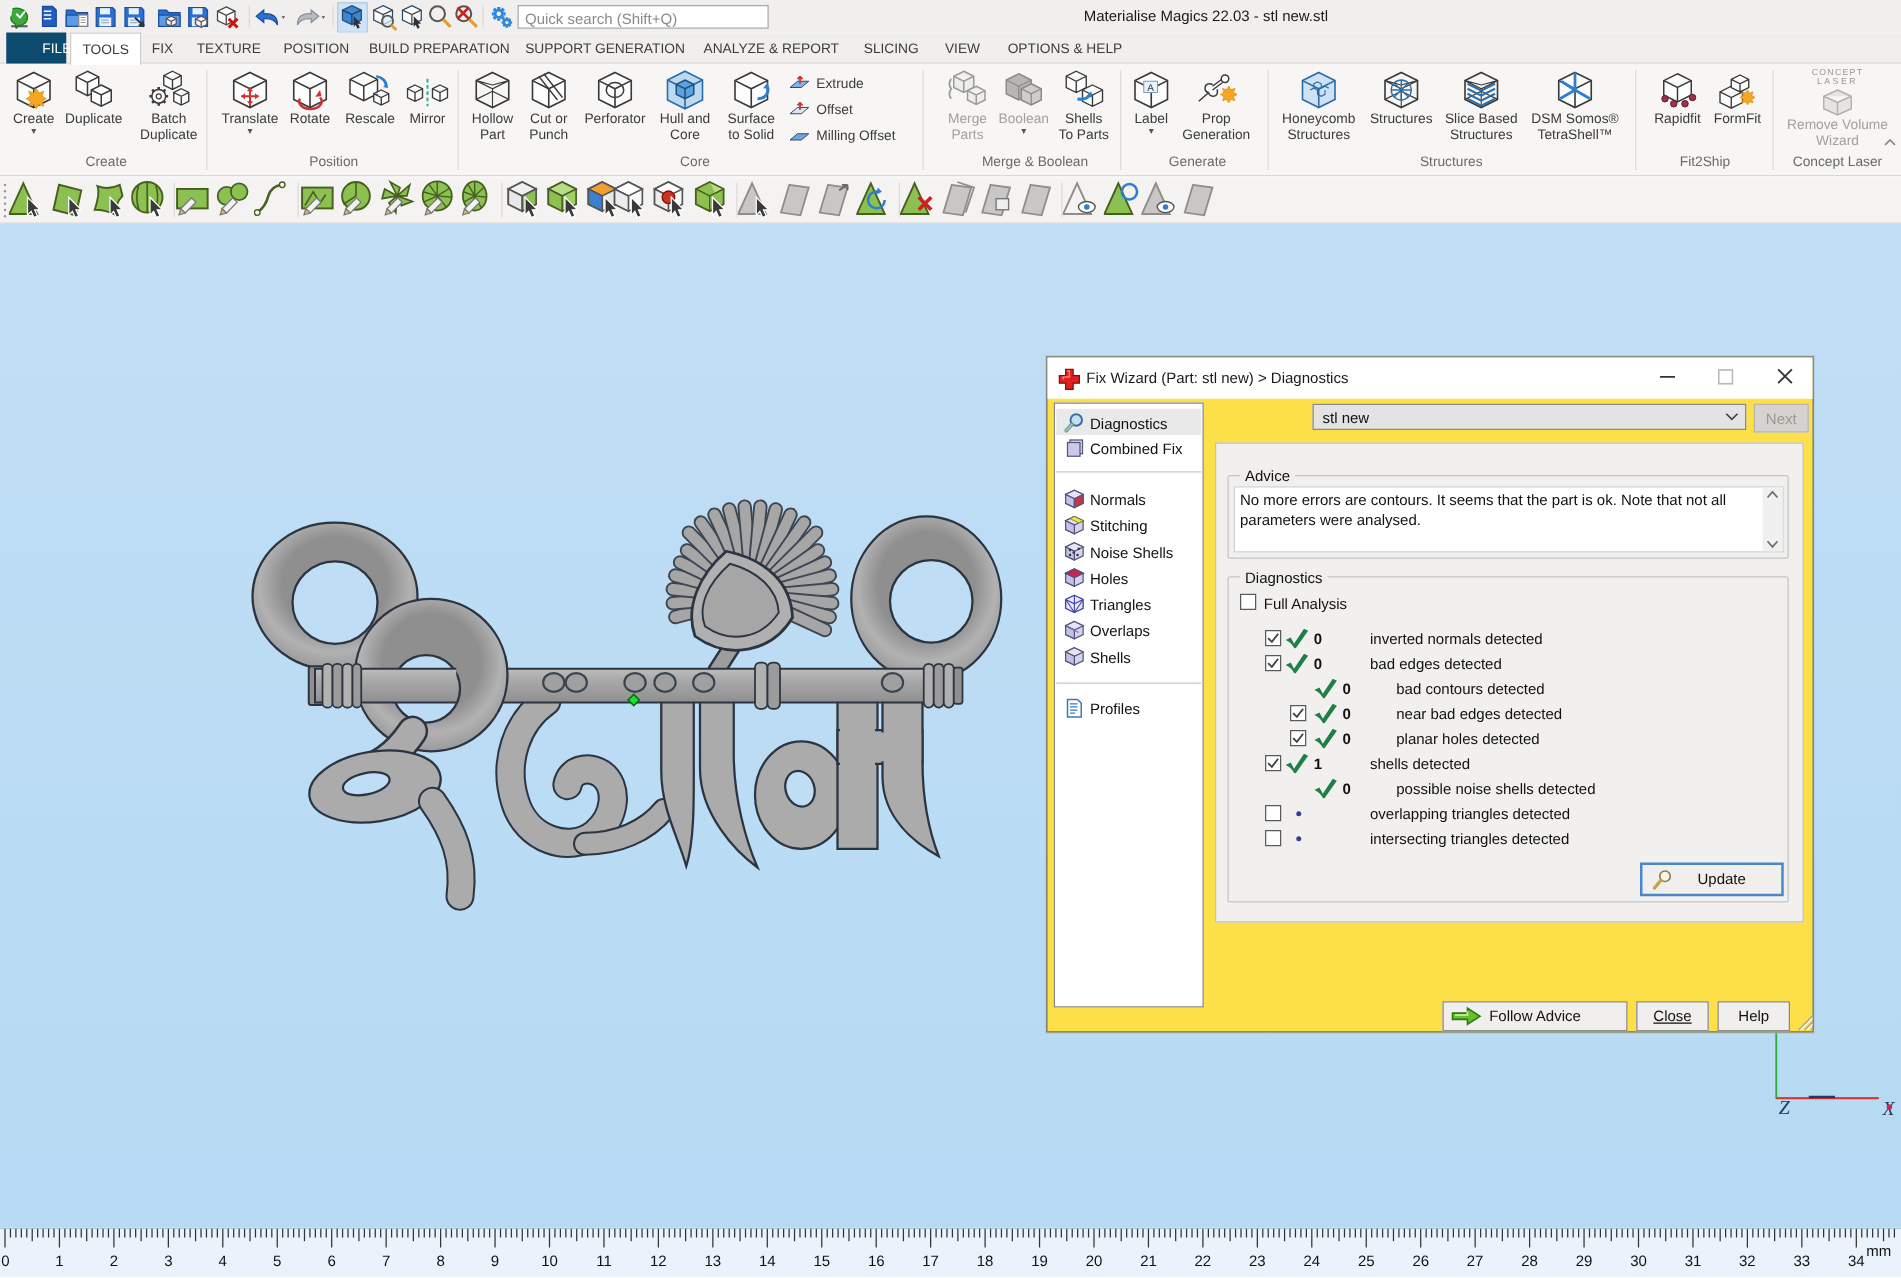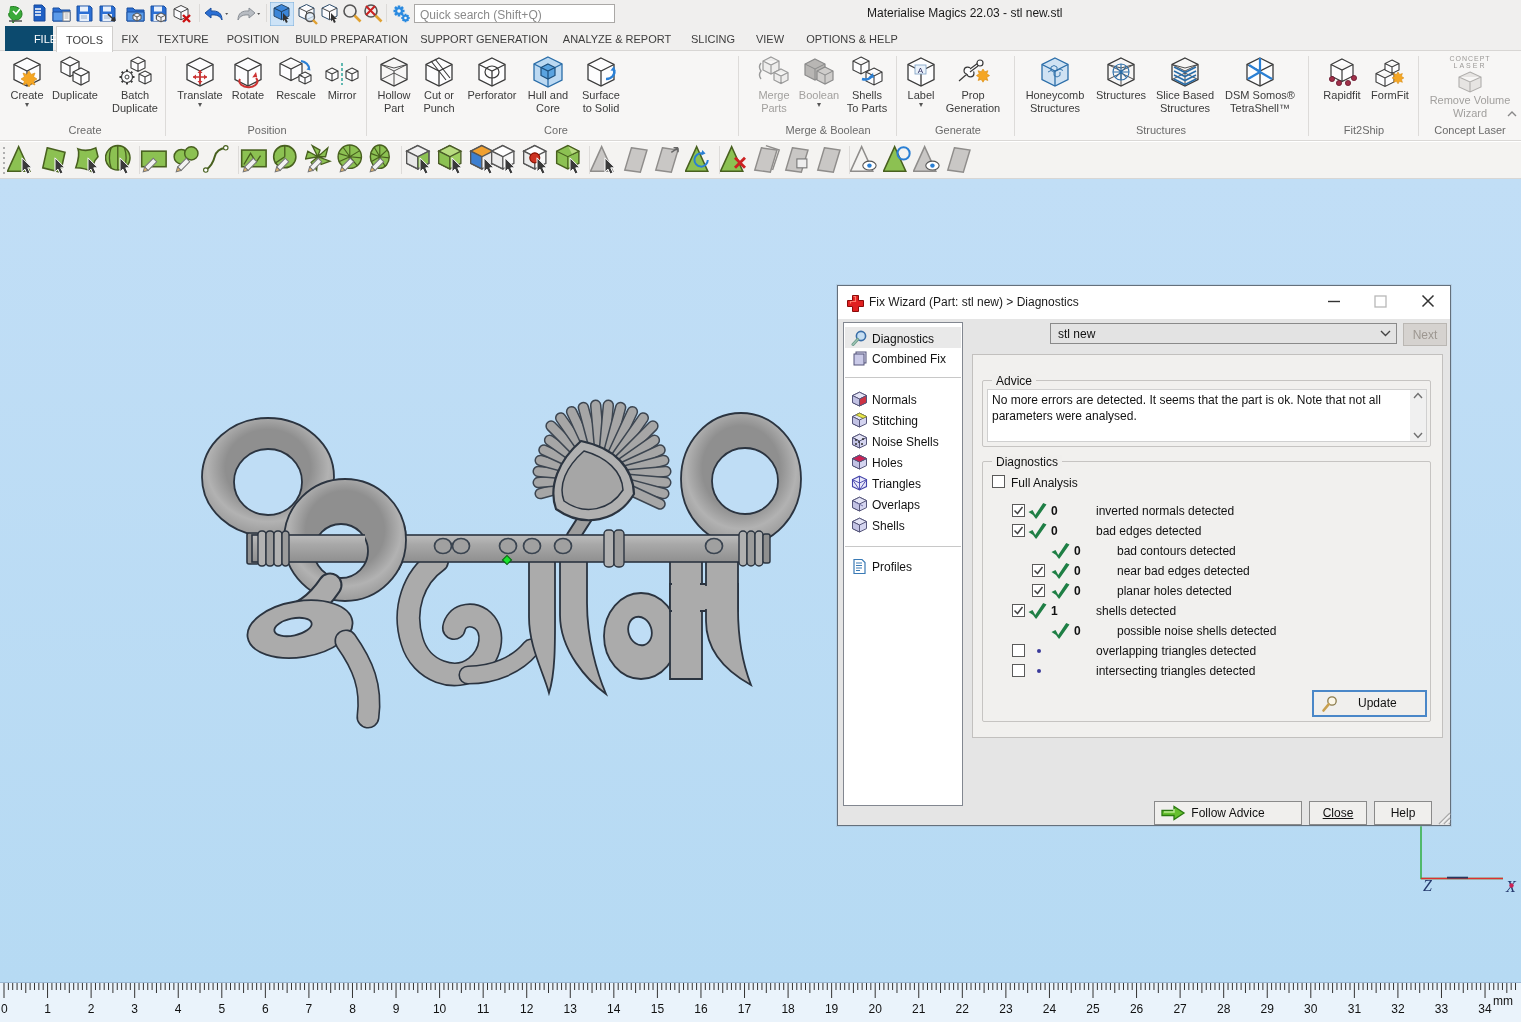--- a/index.html
+++ b/index.html
@@ -8,21 +8,21 @@
 #title{position:absolute;left:867px;top:6px;font-size:12px;color:#1a1a1a;}
 #tabs{position:absolute;left:0;top:26px;width:1521px;height:25px;background:#f0efee;border-bottom:1px solid #d8d6d4;}
 .tab{position:absolute;top:0;height:25px;font-size:11px;color:#3d3d3d;display:flex;align-items:center;justify-content:center;white-space:nowrap;}
 #ribbon{position:absolute;left:0;top:51px;width:1521px;height:90px;background:#f7f6f5;border-bottom:1px solid #dad8d6;}
 .rsep{position:absolute;top:5px;height:80px;width:1px;background:#dddbd9;}
 .glabel{position:absolute;top:73px;font-size:11px;color:#6a6a6a;text-align:center;}
 .ritem{position:absolute;top:4px;text-align:center;font-size:11px;color:#3b3b3b;line-height:12.5px;}
 .ritem.gray{color:#a2a09e;}
 #toolbar2{position:absolute;left:0;top:142px;width:1521px;height:37px;background:#f4f3f1;border-bottom:1px solid #d8d6d4;}
 #canvas{position:absolute;left:0;top:179px;width:1521px;height:803px;background:linear-gradient(#c1def6,#b6daf3);}
-#dialog{position:absolute;left:837px;top:285px;width:614px;height:541px;background:#e5e5e5;border:1px solid #64707c;box-shadow:0 0 0 1px rgba(160,180,200,.35);}
+#dialog{position:absolute;left:837px;top:285px;width:614px;height:541px;background:#fde047;border:1px solid #64707c;box-shadow:0 0 0 1px rgba(160,180,200,.35);}
 #dtitle{position:absolute;left:0;top:0;width:612px;height:33px;background:#ffffff;}
 #dtitletxt{position:absolute;left:31px;top:9px;font-size:12px;color:#1a1a1a;}
 #sidebar{position:absolute;left:5px;top:36px;width:120px;height:484px;background:#ffffff;border:1px solid #828790;}
 .sbitem{position:absolute;left:1px;width:116px;height:21px;font-size:12px;color:#111;display:flex;align-items:center;}
 .sbitem svg{margin:0 4px 0 6px;}
 .sbsep{position:absolute;left:1px;width:116px;height:1px;background:#c8c8c8;}
 .lbl{position:absolute;font-size:12px;color:#111;white-space:nowrap;}
 .grp{position:absolute;border:1px solid #c6c4c2;border-radius:2px;}
 .grplbl{position:absolute;top:-7px;left:9px;background:#f0efed;padding:0 4px;font-size:12px;color:#111;}
 .cb{position:absolute;width:13px;height:13px;background:#fff;border:1px solid #5a5a5a;}
@@ -223,20 +223,35 @@
         <path d="M3 9 L17 16 L31 9 M17 16 V32" fill="none" stroke="#2a6da8" stroke-width="1.3"></path>
         <path d="M17 9 L24 12.5 V20.5 L17 24 L10 20.5 V12.5 Z" fill="#5aa3e0" stroke="#1d4f7c" stroke-width="1.2"></path>
         <path d="M10 12.5 L17 16 L24 12.5 M17 16 V24" fill="none" stroke="#1d4f7c" stroke-width="1.2"></path>
       </svg>Hull and<br>Core</div>
 <div class="ritem" style="left:576px;width:50px;top:4px;"><svg width="34" height="34" viewBox="0 0 34 34" style="display:block;margin:0 auto;">
         <path d="M17 3 L30 9.5 V24.5 L17 31 L4 24.5 V9.5 Z" fill="#fdfdfe" stroke="#3a3a3a" stroke-width="1.3"></path>
         <path d="M4 9.5 L17 16 L30 9.5 M17 16 V31" fill="none" stroke="#3a3a3a" stroke-width="1.3"></path>
         <path d="M22 24 a8 7 0 0 0 8 -9" fill="none" stroke="#2a7fd4" stroke-width="2.4"></path>
         <path d="M30 11 l1.5 5 l-5 -.5 z" fill="#2a7fd4"></path>
       </svg>Surface<br>to Solid</div>
+<div class="ritem" style="left:630px;width:110px;top:6px;">
+      <div style="text-align:left;font-size:11px;color:#3b3b3b;line-height:21px;white-space:nowrap;">
+        <div><svg width="20" height="18" viewBox="0 0 20 18" style="vertical-align:middle;">
+            <path d="M2 12 l6 -5 h9 l-6 5 z" fill="#7db5e8" stroke="#446" stroke-width="0.8"></path>
+            <path d="M10 9 v-6 m0 0 l-2 2.4 m2 -2.4 l2 2.4" stroke="#cc3333" stroke-width="1.4" fill="none"></path>
+          </svg> Extrude</div>
+        <div><svg width="20" height="18" viewBox="0 0 20 18" style="vertical-align:middle;">
+            <path d="M2 12 l6 -5 h9 l-6 5 z" fill="#d9e6f4" stroke="#446" stroke-width="0.8"></path>
+            <path d="M10 9 v-6 m0 0 l-2 2.4 m2 -2.4 l2 2.4" stroke="#cc3333" stroke-width="1.4" fill="none"></path>
+          </svg> Offset</div>
+        <div><svg width="20" height="18" viewBox="0 0 20 18" style="vertical-align:middle;">
+            <path d="M2 12 l6 -5 h9 l-6 5 z" fill="#6aa8e0" stroke="#446" stroke-width="0.8"></path>
+          </svg> Milling Offset</div>
+      </div>
+    </div>
 <div class="rsep" style="left:738px"></div>
 <div class="glabel" style="left:372px;width:368px;">Core</div>
 <div class="ritem gray" style="left:748px;width:52px;top:4px;"><svg width="34" height="34" viewBox="0 0 34 34" style="display:block;margin:0 auto;">
         <path d="M4 8 q-3 4 0 8 q-3 4 0 8" fill="none" stroke="#9a9a9a" stroke-width="1.4"></path>
         <path d="M14 2 L22 6 V15 L14 19 L6 15 V6 Z M6 6 L14 10 L22 6 M14 10 V19" fill="#eeedec" stroke="#9a9a9a" stroke-width="1.2"></path>
         <path d="M24 14 L31 17.5 V25 L24 28.5 L17 25 V17.5 Z M17 17.5 L24 21 L31 17.5 M24 21 V28.5" fill="#eeedec" stroke="#9a9a9a" stroke-width="1.2"></path>
       </svg>Merge<br>Parts</div>
 <div class="ritem gray" style="left:794px;width:50px;top:4px;"><svg width="34" height="34" viewBox="0 0 34 34" style="display:block;margin:0 auto;">
         <path d="M13 4 L23 9 V20 L13 25 L3 20 V9 Z" fill="#b8b6b4" stroke="#8a8a8a" stroke-width="1.2"></path>
         <path d="M3 9 L13 14 L23 9 M13 14 V25" fill="none" stroke="#8a8a8a"></path>
@@ -730,21 +745,21 @@
 <div class="lbl" style="left:220px;top:41px;">stl new</div>
 <svg class="abs" style="left:542px;top:44px" width="11" height="7" viewBox="0 0 11 7">
       <path d="M1 1 L5.5 5.5 L10 1" fill="none" stroke="#444" stroke-width="1.4"></path>
     </svg>
 <div class="btn" style="left:565px;top:37px;width:44px;height:23px;background:#d5d2cf;border-color:#bab7b3;color:#9d9791;">Next</div>
 <div class="abs" style="left:134px;top:68px;width:471px;height:384px;border:1px solid #c2c0be;background:#f1f0ee;"></div>
 <div class="grp" style="left:144px;top:94px;width:449px;height:67px;">
       <div class="grplbl">Advice</div>
     </div>
 <div class="abs" style="left:149px;top:103px;width:440px;height:53px;background:#fff;border:1px solid #d0d0d0;"></div>
-<div class="lbl" style="left:154px;top:107px;">No more errors are detected. It seems that the part is ok. Note that not all</div>
+<div class="lbl" style="left:154px;top:107px;">No more errors are contours. It seems that the part is ok. Note that not all</div>
 <div class="lbl" style="left:154px;top:123px;">parameters were analysed.</div>
 <div class="abs" style="left:572px;top:104px;width:16px;height:51px;background:#f0f0f0;">
 <svg width="16" height="51">
         <path d="M4 8 L8 3.5 L12 8" fill="none" stroke="#707070" stroke-width="1.4"></path>
         <path d="M4 43 L8 47.5 L12 43" fill="none" stroke="#707070" stroke-width="1.4"></path>
       </svg></div>
 <div class="grp" style="left:144px;top:175px;width:449px;height:261px;">
       <div class="grplbl">Diagnostics</div>
     </div>
 <div class="cb" style="left:154px;top:189px;"></div>

